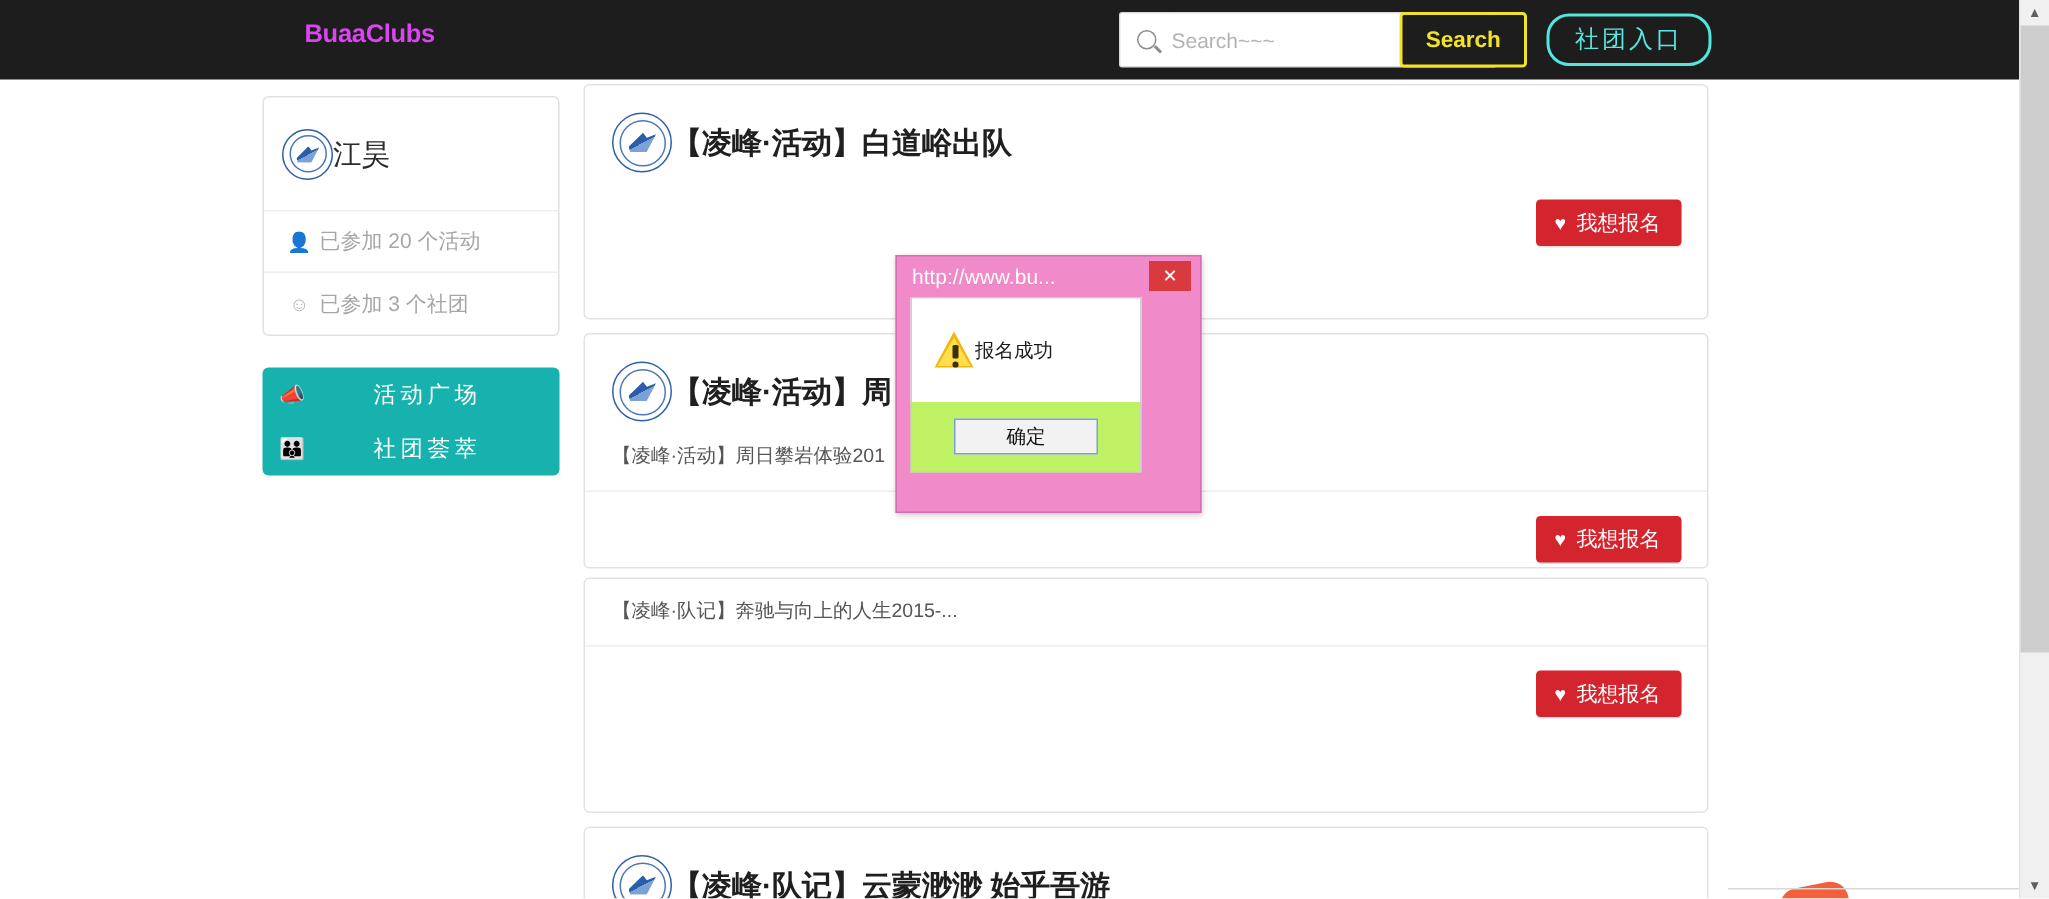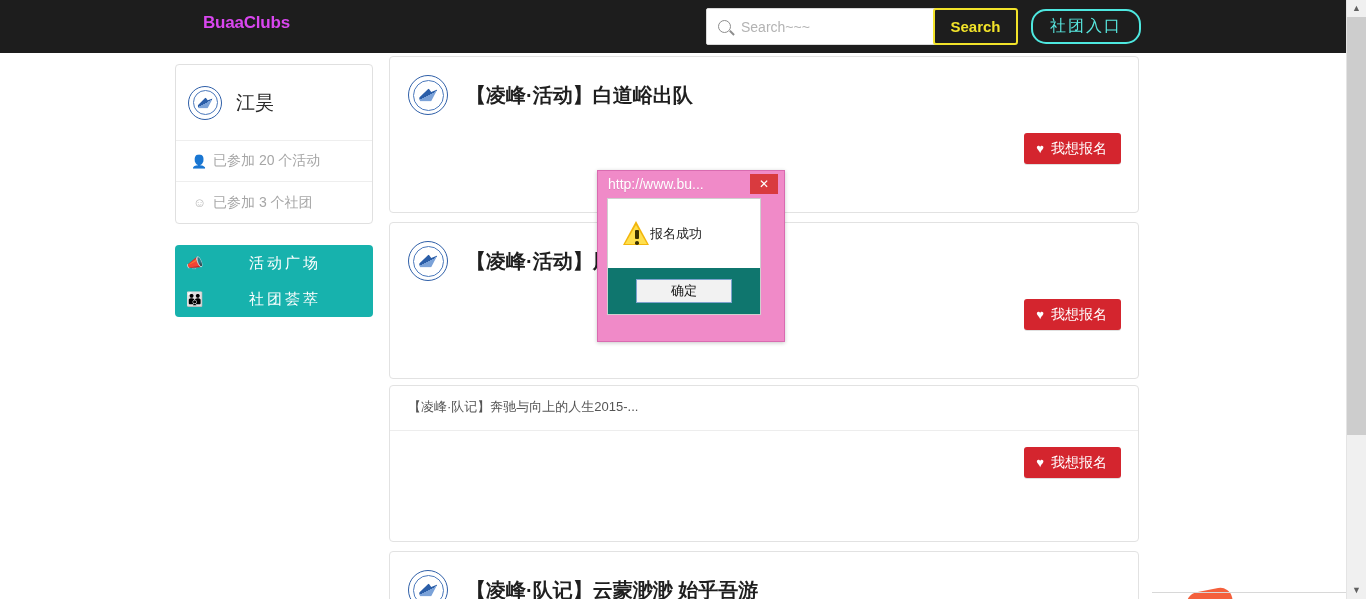--- a/index.html
+++ b/index.html
@@ -50,21 +50,21 @@
   }
   .brand {
     position: absolute; left: 203px; top: 13px;
     color: #d946ef;
     font-size: 17px;
     font-weight: 700;
     letter-spacing: -0.2px;
     white-space: nowrap;
   }
   .search-wrap {
-    position: absolute; left: 706px; top: 8px;
+    position: absolute; left: 746px; top: 8px;
     width: 252px; height: 37px;
     display: flex;
     border: 1px solid #d9d9d9;
     box-sizing: border-box;
     border-radius: 2px;
     background: #ffffff;
     overflow: hidden;
   }
   .search-icon-box {
     width: 34px;
@@ -142,21 +142,21 @@
     z-index: 5;
   }
   .profile-head {
     height: 76px;
     display: flex; align-items: center;
     padding-left: 12px;
     border-bottom: 1px solid #eeeeee;
     box-sizing: border-box;
   }
   .profile-name {
-    margin-left: 14px;
+    margin-left: 0;
     font-size: 19px;
     color: #2b2b2b;
   }
   .profile-item {
     height: 41px;
     display: flex; align-items: center;
     padding-left: 16px;
     font-size: 14px;
     color: #a6a6a6;
     border-bottom: 1px solid #eeeeee;
@@ -207,21 +207,20 @@
     border: 1px solid #e2e2e2;
     border-radius: 4px;
     box-sizing: border-box;
     z-index: 4;
   }
   .card-head {
     display: flex; align-items: center;
     padding: 18px 0 2px 18px;
   }
   .card-title {
-    margin-left: 18px;
     font-size: 20px;
     font-weight: bold;
     color: #1f1f1f;
     white-space: nowrap;
   }
   .card-desc {
     padding: 12px 0 14px 18px;
     font-size: 13px;
     color: #555555;
     border-bottom: 1px solid #ededed;
@@ -274,21 +273,21 @@
     background: linear-gradient(150deg,#2b5ea8 0 52%, #7ba2d8 52% 100%);
     clip-path: polygon(0% 72%, 48% 0%, 66% 26%, 100% 8%, 74% 100%, 10% 100%);
   }
   .emblem.small { width: 32px; height: 32px; flex: 0 0 32px; }
   .emblem.small .glyph { width: 14px; height: 11px; }
 
   
   .dialog {
     position: absolute;
     left: 597px; top: 170px;
-    width: 188px; height: 172px;
+    width: 204px; height: 172px;
     background: #f08ac8;
     border: 1px solid #d96bb0;
     box-sizing: border-box;
     z-index: 50;
     box-shadow: 0 1px 4px rgba(0,0,0,0.22);
   }
   .dlg-titlebar {
     position: absolute; left: 0; top: 0;
     width: 100%; height: 26px;
     display: flex; align-items: center;
@@ -356,21 +355,21 @@
     border-radius: 50%;
     z-index: 2;
   }
   .dlg-msg {
     font-size: 13px;
     color: #1a1a1a;
   }
   .dlg-footer {
     position: absolute; left: 9px; top: 97px;
     width: 154px; height: 47px;
-    background: #0f766e;
+    background: #bef264;
     border: 1px solid #cfcfcf;
     border-top: none;
     box-sizing: border-box;
     display: flex; align-items: center; justify-content: center;
   }
   .dlg-ok {
     width: 96px; height: 24px;
     background: #f2f2f2;
     border: 1px solid #7da2ce;
     box-sizing: border-box;
@@ -469,20 +468,21 @@
     </div>
   </div>
 
   <div class="card" style="top:222px;height:157px;">
     <div class="card-head">
       <div class="emblem">
           <span class="glyph"></span>
         </div>
       <div class="card-title">【凌峰·活动】周</div>
     </div>
+    <div class="card-desc">【凌峰·活动】周日攀岩体验201</div>
     <div class="card-foot">
       <div class="signup-btn">
         <span class="heart">♥</span>
         <span>我想报名</span>
       </div>
     </div>
   </div>
 
   <div class="card" style="top:385px;height:157px;">
     <div class="card-desc">【凌峰·队记】奔驰与向上的人生2015-...</div>

